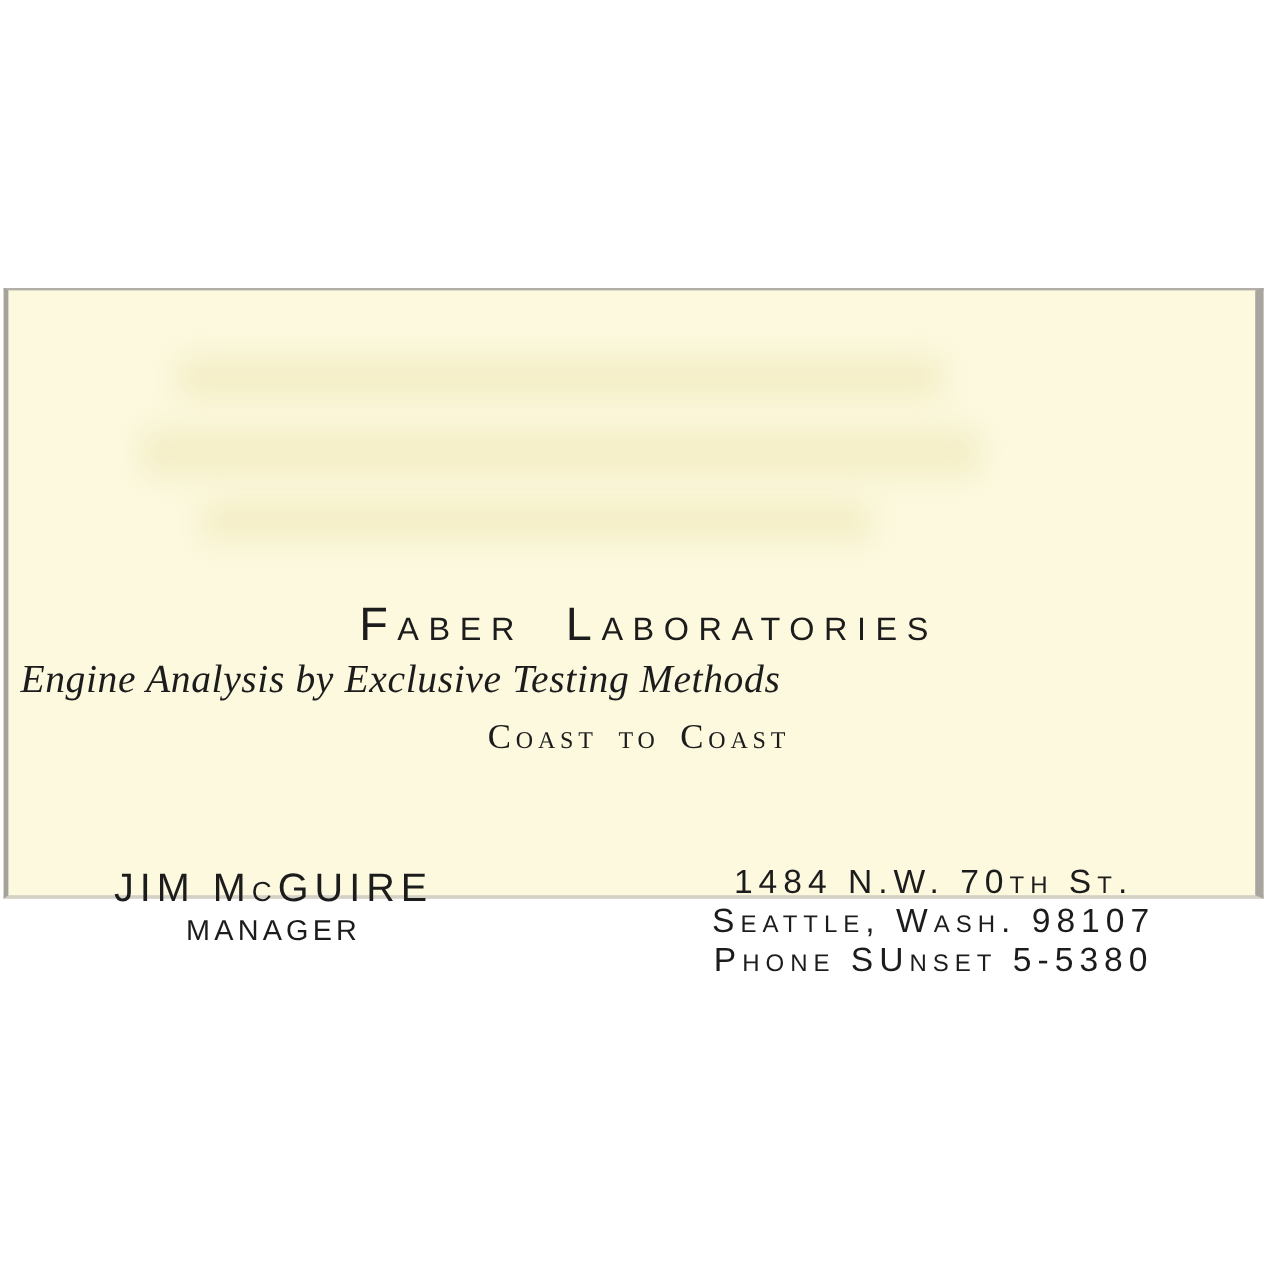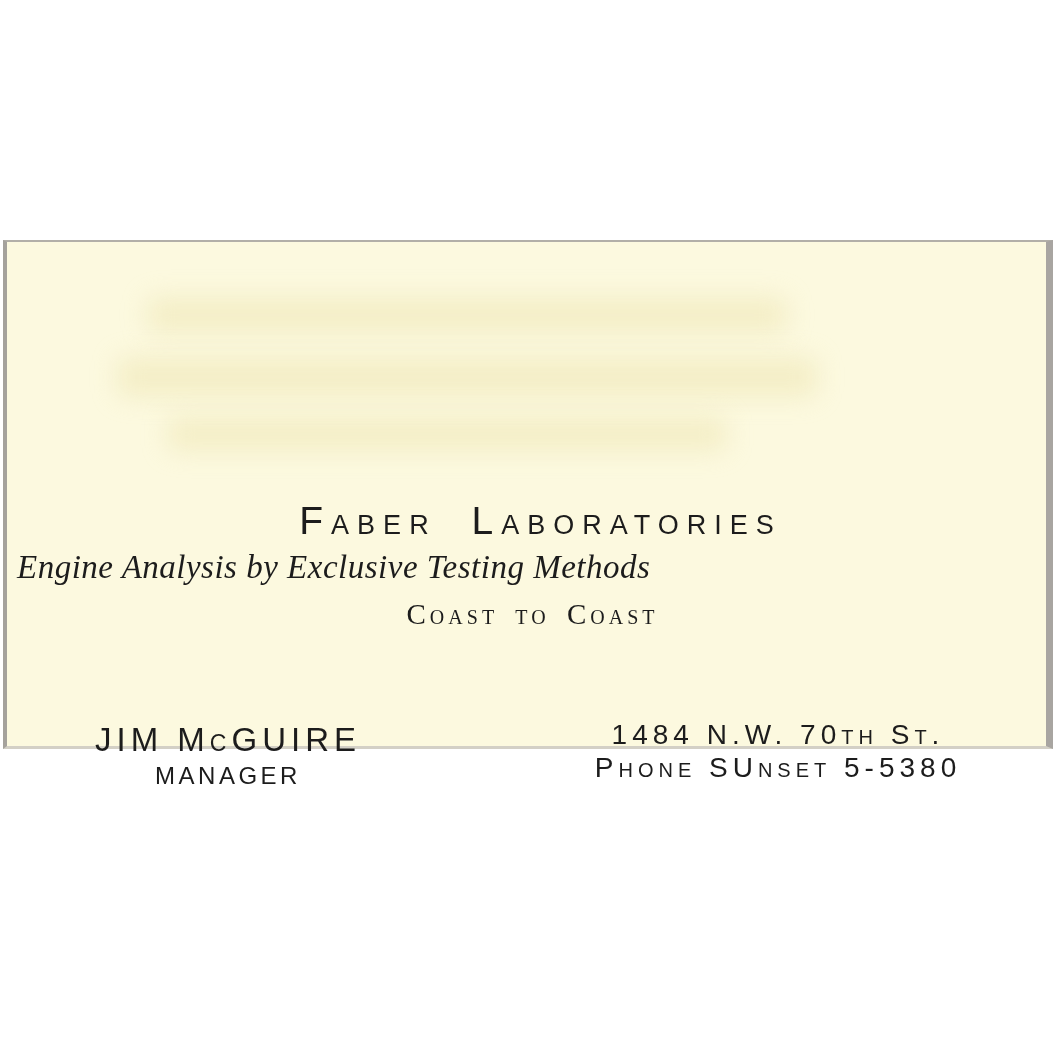--- a/index.html
+++ b/index.html
@@ -117,17 +117,18 @@
 
     <div class="coverage">Coast to Coast</div>
 
     <div class="contact-block">
       <div class="contact-name">JIM McGUIRE</div>
       <div class="contact-title">MANAGER</div>
     </div>
 
     <div class="address-block">
       <div>1484 N.W. 70th St.</div>
+      <div>Seattle, Wash. 98107</div>
       <div>Phone SUnset 5-5380</div>
     </div>
 
   </div>
 </div>
 
 </body></html>

